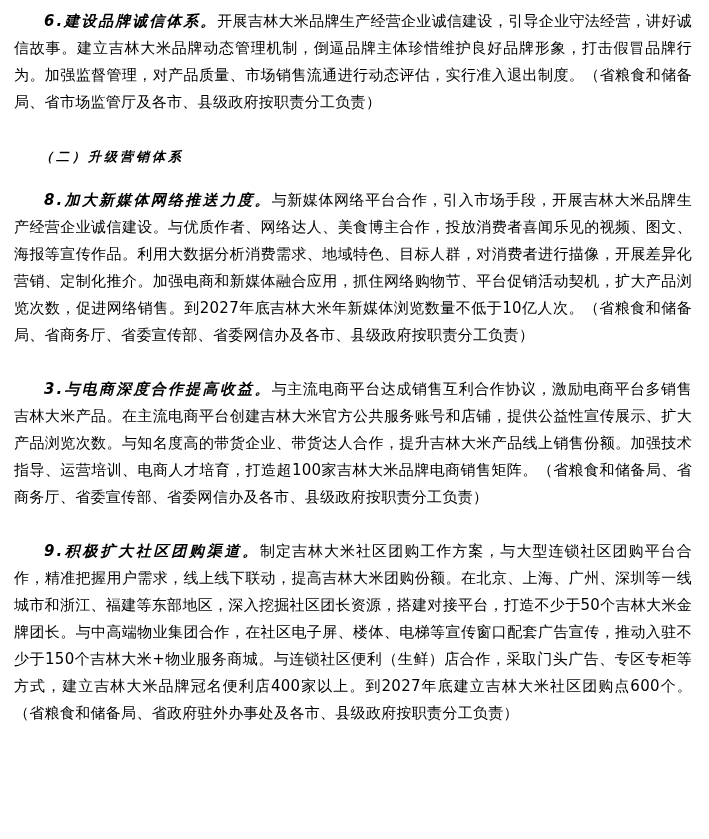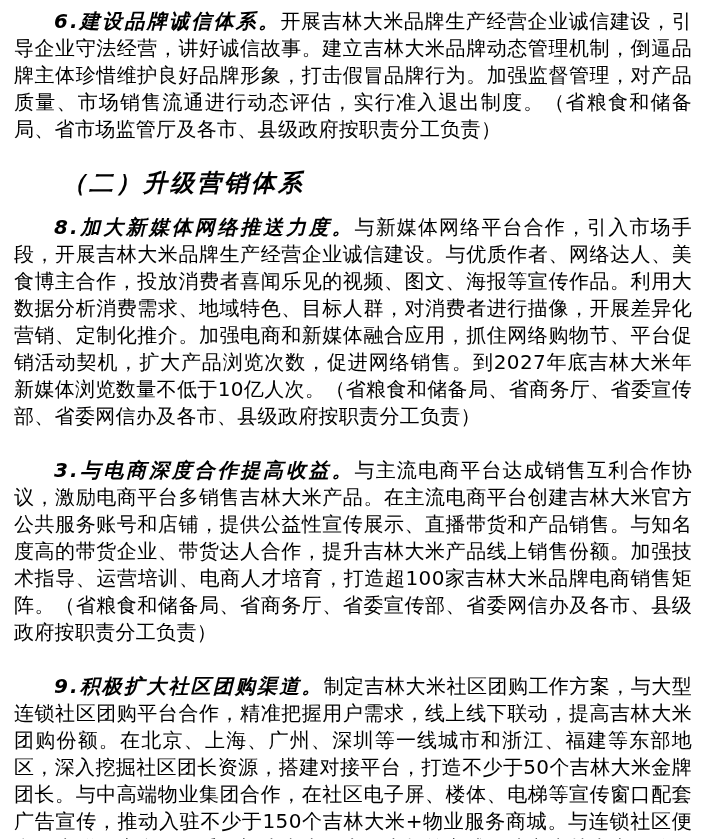--- a/index.html
+++ b/index.html
@@ -9,31 +9,31 @@
     font-family: "DejaVu Sans", "Liberation Sans", sans-serif;
   }
   .page {
     width: 709px;
     min-height: 839px;
     background: #ffffff;
     color: #000000;
     padding: 8px 17px 12px 14px;
   }
   .para {
-    font-size: 20px;
+    font-size: 15px;
     line-height: 27px;
     text-align: justify;
     text-indent: 2em;
     margin: 0 0 27px 0;
     color: #000000;
     letter-spacing: 0.3px;
   }
   .para:last-child { margin-bottom: 0; }
   .section-heading {
-    font-size: 24px;
+    font-size: 13px;
     line-height: 27px;
     text-indent: 2em;
     margin: 12px 0 17px 0;
     font-weight: bold;
     font-style: italic;
     letter-spacing: 3px;
     color: #000000;
   }
   .lead {
     font-weight: bold;
@@ -45,17 +45,17 @@
 <body>
 
 <div class="page">
 
   <p class="para"><span class="lead">6.建设品牌诚信体系。</span><span>开展吉林大米品牌生产经营企业诚信建设，引导企业守法经营，讲好诚信故事。建立吉林大米品牌动态管理机制，倒逼品牌主体珍惜维护良好品牌形象，打击假冒品牌行为。加强监督管理，对产品质量、市场销售流通进行动态评估，实行准入退出制度。（省粮食和储备局、省市场监管厅及各市、县级政府按职责分工负责）</span></p>
 
   <p class="section-heading">（二）升级营销体系</p>
 
   <p class="para"><span class="lead">8.加大新媒体网络推送力度。</span><span>与新媒体网络平台合作，引入市场手段，开展吉林大米品牌生产经营企业诚信建设。与优质作者、网络达人、美食博主合作，投放消费者喜闻乐见的视频、图文、海报等宣传作品。利用大数据分析消费需求、地域特色、目标人群，对消费者进行描像，开展差异化营销、定制化推介。加强电商和新媒体融合应用，抓住网络购物节、平台促销活动契机，扩大产品浏览次数，促进网络销售。到2027年底吉林大米年新媒体浏览数量不低于10亿人次。（省粮食和储备局、省商务厅、省委宣传部、省委网信办及各市、县级政府按职责分工负责）</span></p>
 
-  <p class="para"><span class="lead">3.与电商深度合作提高收益。</span><span>与主流电商平台达成销售互利合作协议，激励电商平台多销售吉林大米产品。在主流电商平台创建吉林大米官方公共服务账号和店铺，提供公益性宣传展示、直播带货和产品销售。与知名度高的带货企业、带货达人合作，提升吉林大米产品线上销售份额。加强技术指导、运营培训、电商人才培育，打造超100家吉林大米品牌电商销售矩阵。（省粮食和储备局、省商务厅、省委宣传部、省委网信办及各市、县级政府按职责分工负责）</span></p>
+  <p class="para"><span class="lead">3.与电商深度合作提高收益。</span><span>与主流电商平台达成销售互利合作协议，激励电商平台多销售吉林大米产品。在主流电商平台创建吉林大米官方公共服务账号和店铺，提供公益性宣传展示、扩大产品浏览次数。与知名度高的带货企业、带货达人合作，提升吉林大米产品线上销售份额。加强技术指导、运营培训、电商人才培育，打造超100家吉林大米品牌电商销售矩阵。（省粮食和储备局、省商务厅、省委宣传部、省委网信办及各市、县级政府按职责分工负责）</span></p>
 
   <p class="para"><span class="lead">9.积极扩大社区团购渠道。</span><span>制定吉林大米社区团购工作方案，与大型连锁社区团购平台合作，精准把握用户需求，线上线下联动，提高吉林大米团购份额。在北京、上海、广州、深圳等一线城市和浙江、福建等东部地区，深入挖掘社区团长资源，搭建对接平台，打造不少于50个吉林大米金牌团长。与中高端物业集团合作，在社区电子屏、楼体、电梯等宣传窗口配套广告宣传，推动入驻不少于150个吉林大米+物业服务商城。与连锁社区便利（生鲜）店合作，采取门头广告、专区专柜等方式，建立吉林大米品牌冠名便利店400家以上。到2027年底建立吉林大米社区团购点600个。（省粮食和储备局、省政府驻外办事处及各市、县级政府按职责分工负责）</span></p>
 
 </div>
 
 </body></html>

